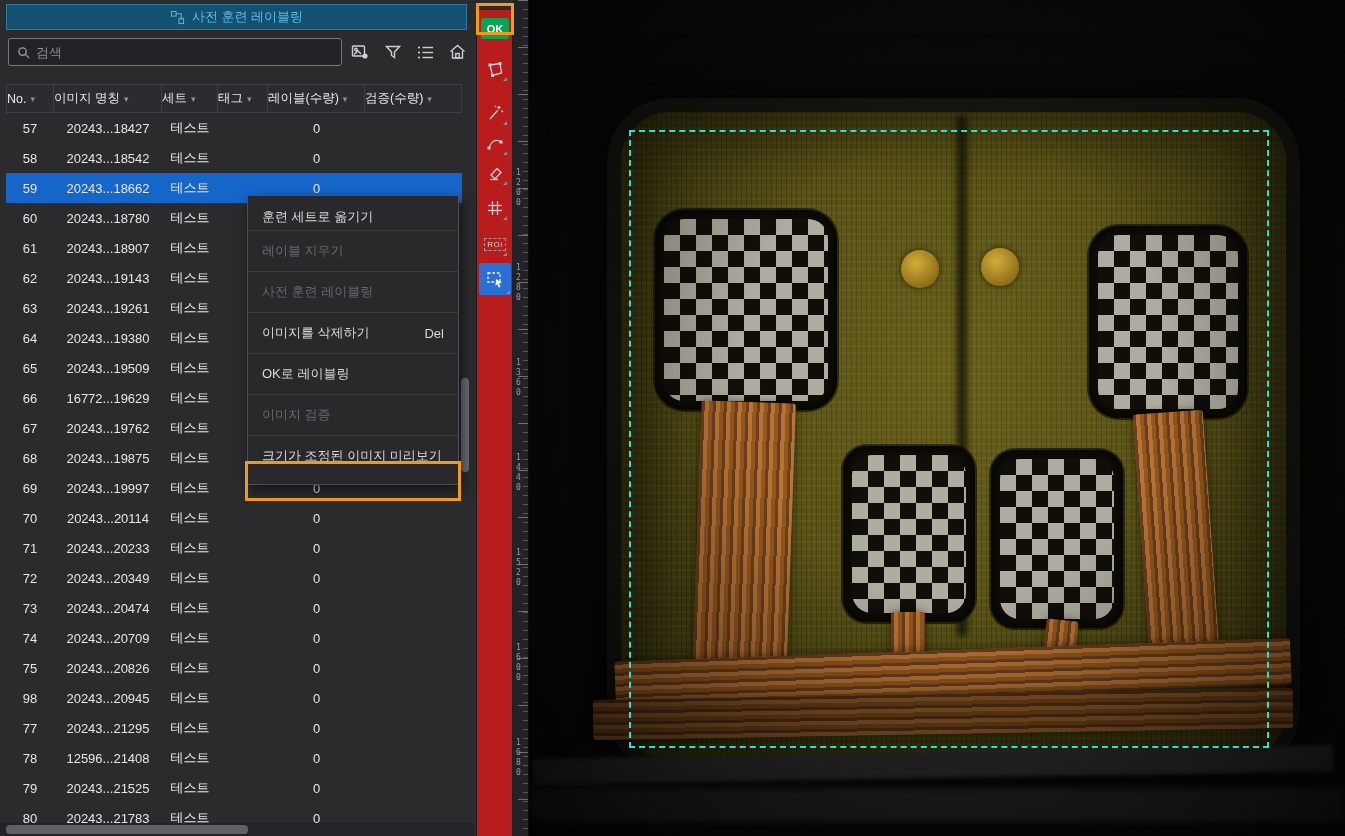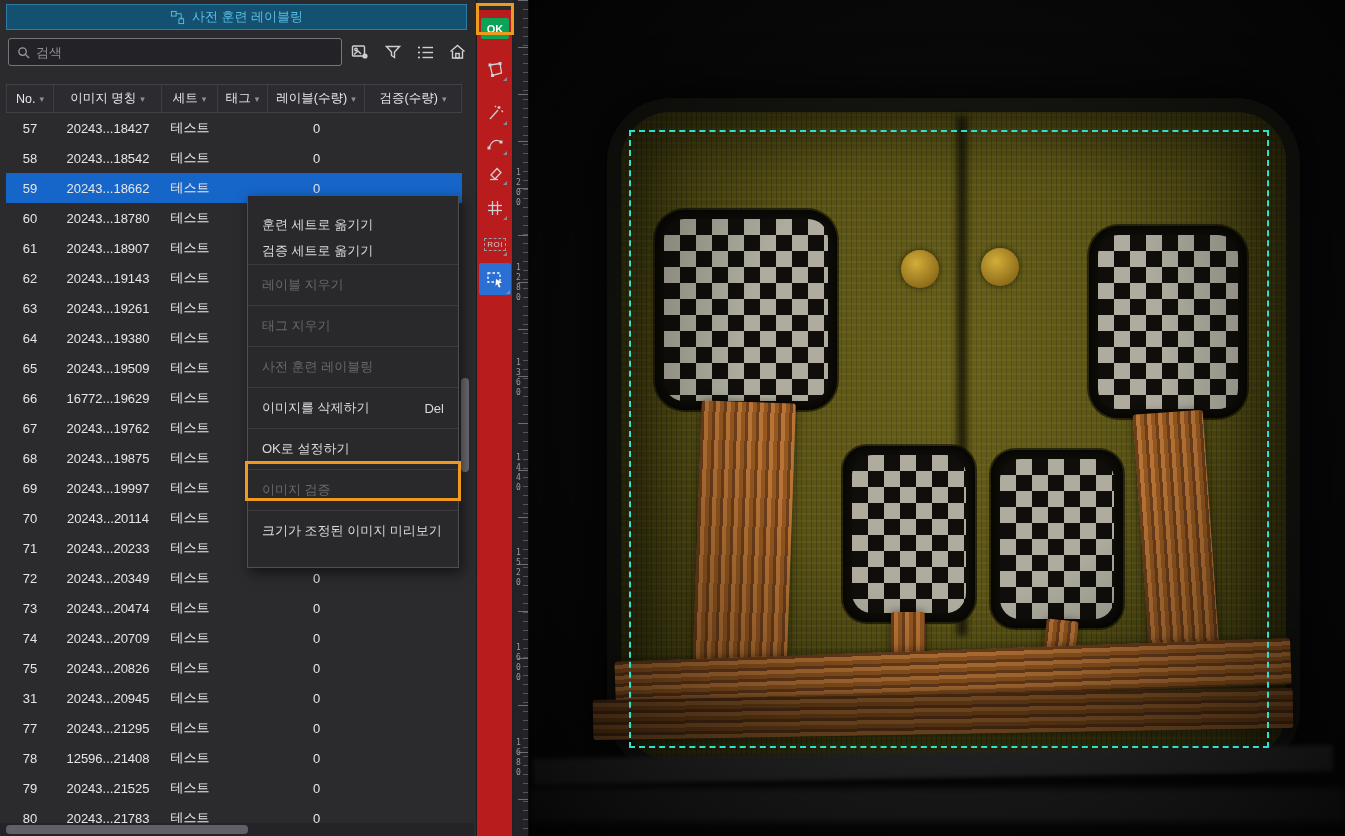--- a/index.html
+++ b/index.html
@@ -20,33 +20,33 @@
   .search-box{position:absolute;left:8px;top:38px;width:334px;height:28px;background:#232327;border:1px solid #76767e;
     border-radius:3px;display:flex;align-items:center;padding:0 8px;gap:6px;}
   .search-box input{flex:1;background:transparent;border:none;outline:none;color:#e5e5e5;font-size:13px;font-family:inherit;}
   .search-box input::placeholder{color:#8d8d94;}
   .search-tools{position:absolute;left:348px;top:40px;width:122px;height:24px;display:flex;justify-content:space-between;}
   .icon-btn{width:24px;height:24px;display:flex;align-items:center;justify-content:center;background:transparent;border:none;cursor:pointer;}
   .icon-btn svg{stroke:#cfcfd3;fill:none;stroke-width:1.4;}
   
   .thead{position:absolute;left:6px;top:84px;width:456px;height:29px;display:grid;
     grid-template-columns:48px 108px 56px 50px 97px 97px;background:#2c2c30;border-bottom:1px solid #404046;border-top:1px solid #404046;}
-  .hcell{display:flex;align-items:center;justify-content:center;gap:4px;font-size:12.5px;color:#e6e6e8;border-right:1px solid #3d3d43;cursor:pointer;overflow:hidden;white-space:nowrap;}
+  .hcell{display:flex;align-items:center;gap:4px;font-size:12.5px;color:#e6e6e8;border-right:1px solid #3d3d43;cursor:pointer;overflow:hidden;white-space:nowrap;}
   .hcell:first-child{border-left:1px solid #3d3d43;}
   .caret{font-size:9px;color:#8f8f96;}
   .tbody{position:absolute;left:0;top:113px;width:477px;height:710px;overflow:hidden;}
   .trow{height:30px;margin-left:6px;width:456px;display:grid;grid-template-columns:48px 108px 56px 50px 97px 97px;align-items:center;}
   .trow .cell{text-align:center;font-size:13px;color:#e6e6e8;white-space:nowrap;overflow:hidden;}
   .trow.selected{background:var(--sel-blue);}
   .vthumb{position:absolute;left:461px;top:378px;width:8px;height:94px;background:#6a6a70;border-radius:4px;cursor:pointer;}
   .hscroll{position:absolute;left:0;top:823px;width:474px;height:13px;background:#242428;cursor:pointer;}
   .hthumb{position:absolute;left:6px;top:2px;width:242px;height:9px;background:#606066;border-radius:4px;cursor:pointer;}
   
   .context-menu{position:absolute;left:247px;top:195px;width:212px;background:#29292c;border:1px solid #4e4e54;
-    box-shadow:3px 5px 12px rgba(0,0,0,.55);padding:16px 0;z-index:50;}
+    box-shadow:3px 5px 12px rgba(0,0,0,.55);padding:8px 0;z-index:50;}
   .menu-item{display:flex;align-items:center;padding:0 14px;height:26px;color:#d9d9db;font-size:13px;white-space:nowrap;cursor:pointer;}
   .menu-item.tall{height:41px;border-top:1px solid #3a3a3f;align-items:center;}
   .menu-item.disabled{color:#67676d;cursor:default;}
   .menu-item .shortcut{margin-left:auto;color:#d9d9db;}
   
   .toolbar{position:absolute;left:477px;top:10px;width:36px;height:836px;background:#b91c1c;border-right:1px solid #202024;}
   .ok-btn{position:absolute;left:4px;top:8px;width:28px;height:21px;background:var(--ok-green);color:#fff;font-weight:bold;
     font-size:11px;display:flex;align-items:center;justify-content:center;border:none;border-radius:2px;cursor:pointer;}
   .tool{position:absolute;left:5px;width:26px;height:26px;display:flex;align-items:center;justify-content:center;background:transparent;border:none;cursor:pointer;}
   .tool svg{stroke:#d0d0d4;fill:none;stroke-width:1.3;}
@@ -335,21 +335,21 @@
       </div>
       <div class="trow">
         <div class="cell cell-no">75</div>
         <div class="cell cell-name">20243...20826</div>
         <div class="cell cell-set">테스트</div>
         <div class="cell cell-tag"></div>
         <div class="cell cell-labels">0</div>
         <div class="cell cell-verify"></div>
       </div>
       <div class="trow">
-        <div class="cell cell-no">31</div>
+        <div class="cell cell-no">98</div>
         <div class="cell cell-name">20243...20945</div>
         <div class="cell cell-set">테스트</div>
         <div class="cell cell-tag"></div>
         <div class="cell cell-labels">0</div>
         <div class="cell cell-verify"></div>
       </div>
       <div class="trow">
         <div class="cell cell-no">77</div>
         <div class="cell cell-name">20243...21295</div>
         <div class="cell cell-set">테스트</div>
@@ -493,38 +493,32 @@
     <div class="gband gb2"></div>
     <div class="vignette"></div>
   </div>
   <div class="roi"></div>
 </div>
 
 <div class="context-menu">
     <div class="menu-item">
       <span>훈련 세트로 옮기기</span>
     </div>
-    <div class="menu-item">
-      <span>검증 세트로 옮기기</span>
-    </div>
     <div class="menu-item tall disabled">
       <span>레이블 지우기</span>
-    </div>
-    <div class="menu-item tall disabled">
-      <span>태그 지우기</span>
     </div>
     <div class="menu-item tall disabled">
       <span>사전 훈련 레이블링</span>
     </div>
     <div class="menu-item tall">
       <span>이미지를 삭제하기</span>
       <span class="shortcut">Del</span>
     </div>
     <div class="menu-item tall">
-      <span>OK로 설정하기</span>
+      <span>OK로 레이블링</span>
     </div>
     <div class="menu-item tall disabled">
       <span>이미지 검증</span>
     </div>
     <div class="menu-item tall">
       <span>크기가 조정된 이미지 미리보기</span>
     </div>
   </div>
 
 <div class="annotate ann-ok"></div>

